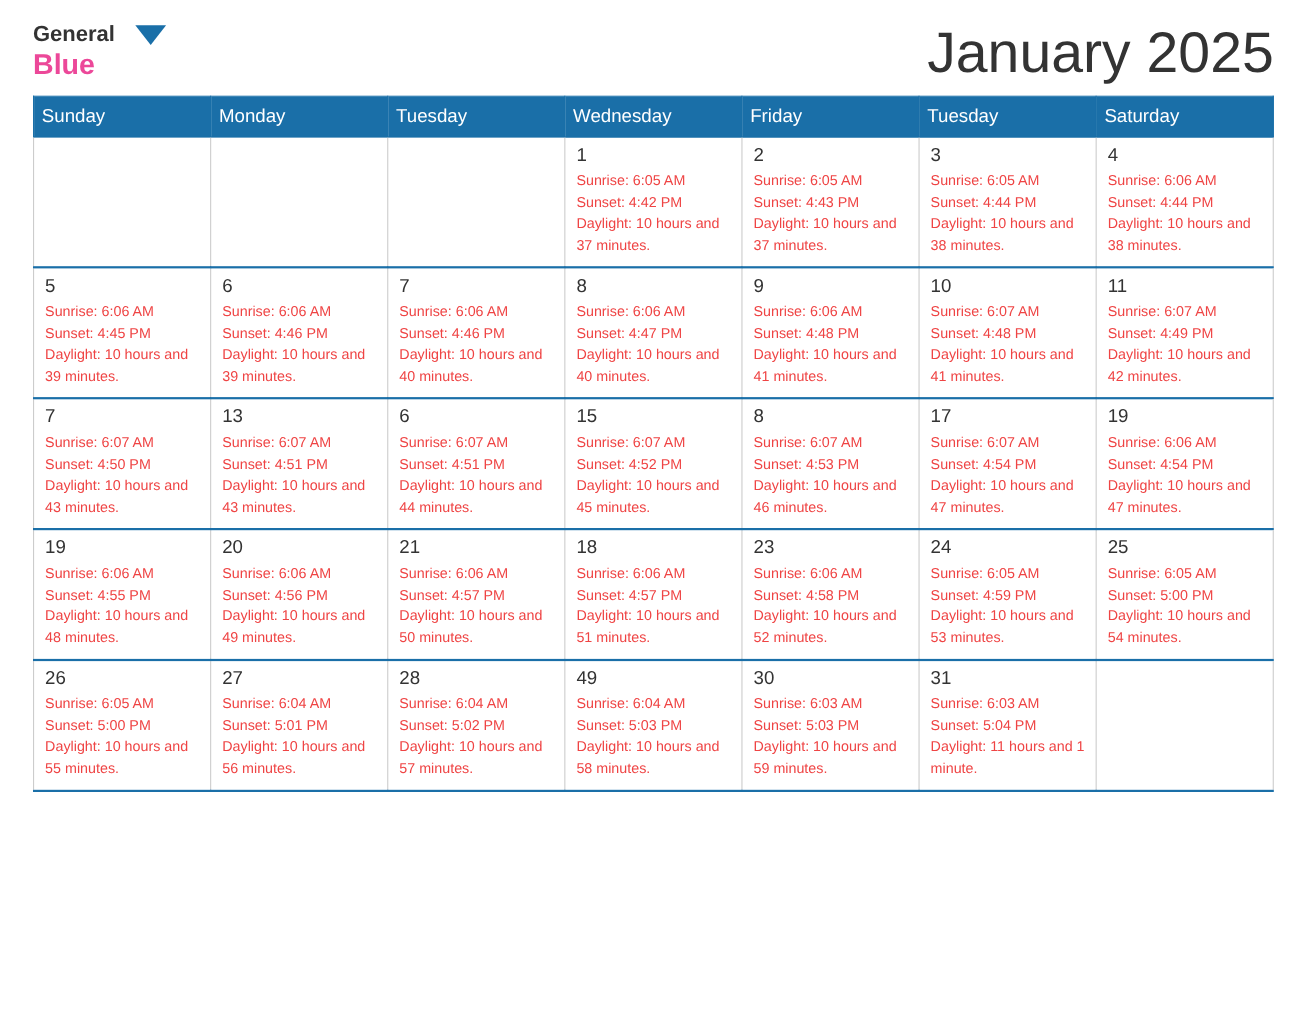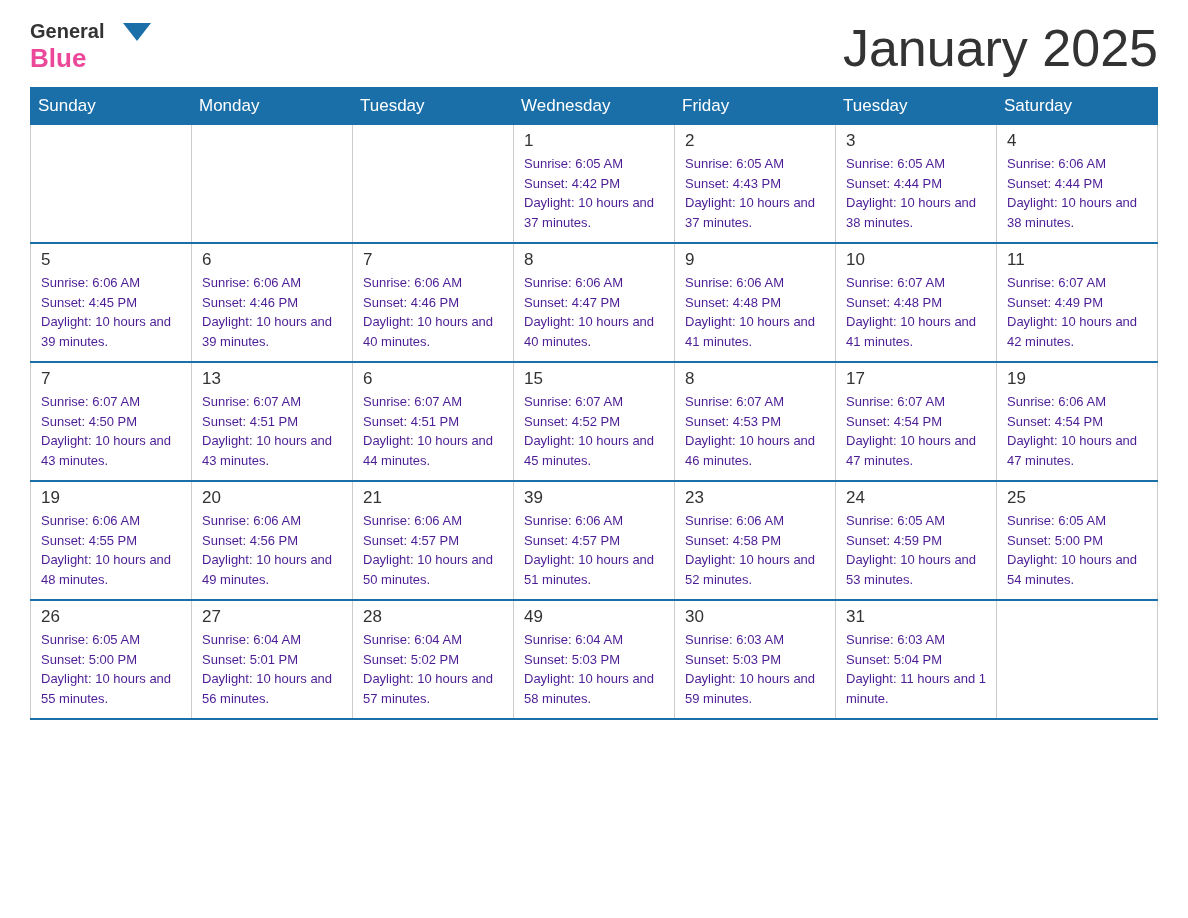--- a/index.html
+++ b/index.html
@@ -87,21 +87,21 @@
       color: #333;
     }
     .day-num {
       font-size: 17px;
       color: #333;
       display: block;
       margin-bottom: 3px;
     }
     .day-info {
       font-size: 13px;
-      color: #4c1d95;
+      color: #ef4444;
       line-height: 1.5;
     }
     .empty-cell {
       background: #fff;
     }
   </style>
 </head>
 <body>
 
 <div class="header">
@@ -260,21 +260,21 @@
 Sunset: 4:56 PM
 Daylight: 10 hours and 49 minutes.</div>
         </td>
         <td>
           <span class="day-num">21</span>
           <div class="day-info" style="white-space: pre-line;">Sunrise: 6:06 AM
 Sunset: 4:57 PM
 Daylight: 10 hours and 50 minutes.</div>
         </td>
         <td>
-          <span class="day-num">39</span>
+          <span class="day-num">18</span>
           <div class="day-info" style="white-space: pre-line;">Sunrise: 6:06 AM
 Sunset: 4:57 PM
 Daylight: 10 hours and 51 minutes.</div>
         </td>
         <td>
           <span class="day-num">23</span>
           <div class="day-info" style="white-space: pre-line;">Sunrise: 6:06 AM
 Sunset: 4:58 PM
 Daylight: 10 hours and 52 minutes.</div>
         </td>

